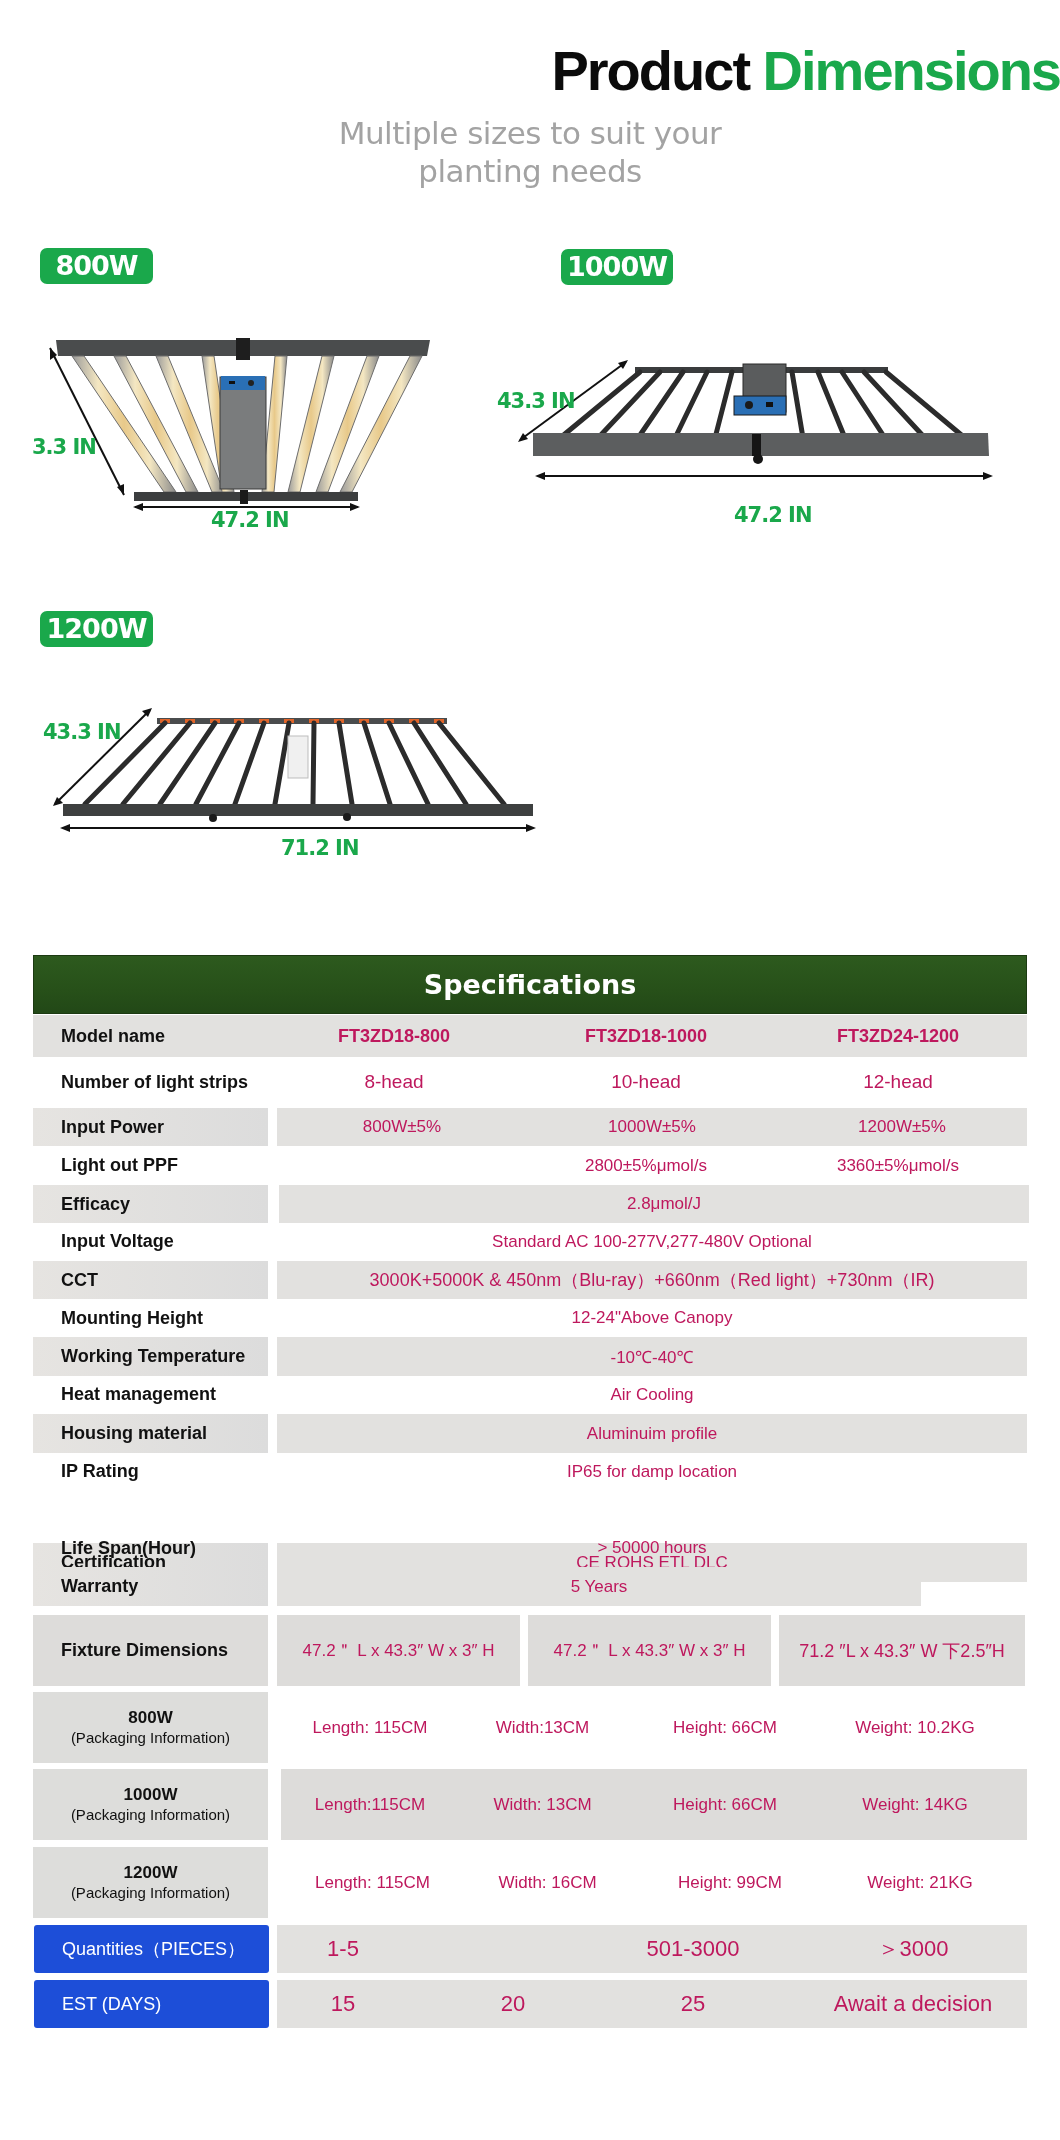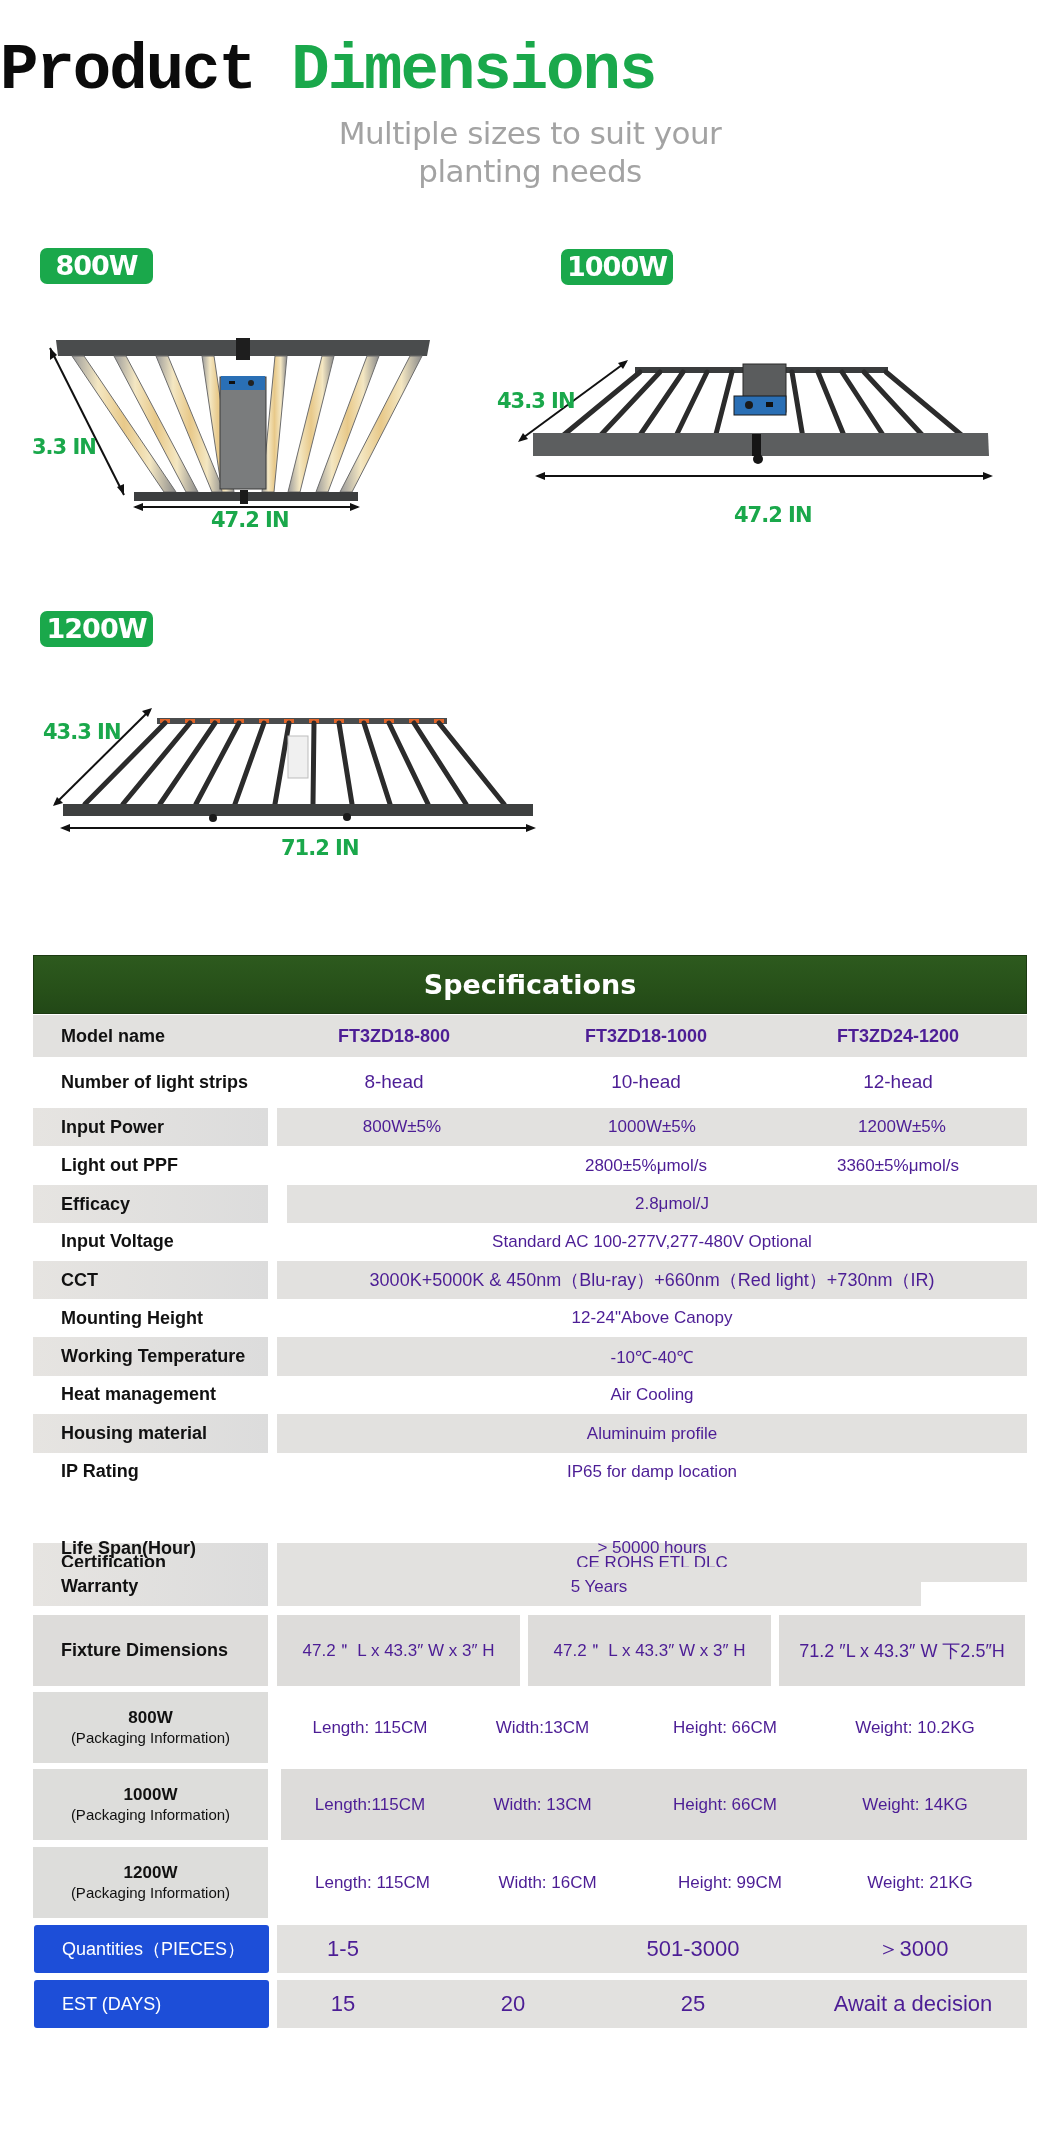--- a/index.html
+++ b/index.html
@@ -1,35 +1,35 @@
 <!DOCTYPE html>
 <html><head>
 <meta charset="utf-8">
 <style>
   * { margin:0; padding:0; box-sizing:border-box; }
   html, body { width:1060px; height:2140px; background:#ffffff; overflow:hidden; }
   body { position:relative; font-family:"Liberation Sans", sans-serif; color:#111; }
   .abs { position:absolute; }
 
   
-  .title { left:0; top:36px; width:1060px; text-align:left; font-family:Liberation Mono, monospace; font-weight:bold; font-size:64px; letter-spacing:-2px; line-height:70px; }
+  .title { left:0; top:36px; width:1060px; text-align:right; font-family:Liberation Sans, sans-serif; font-weight:bold; font-size:56px; letter-spacing:-2px; line-height:70px; }
   .title .t1 { color:#0b0b0b; }
   .title .t2 { color:#1aa84b; }
   .subtitle { left:0; top:114px; width:1060px; text-align:center; font-family:"DejaVu Sans", sans-serif; color:#a3a3a3; font-size:31px; line-height:38px; font-weight:normal; letter-spacing:-0.5px; }
 
   
   .badge { background:#1aa84b; color:#fff; border-radius:7px; font-family:"DejaVu Sans", sans-serif; font-weight:bold; font-size:27px; letter-spacing:-1px; text-align:center; line-height:36px; height:36px; }
 
   .dimlabel { color:#1aa84b; font-family:"DejaVu Sans", sans-serif; font-weight:bold; font-size:21px; letter-spacing:-1px; white-space:nowrap; }
 
   
   .spec-head { left:33px; top:955px; width:994px; height:59px; background:linear-gradient(180deg,#2d5a1e 0%,#275019 60%,#224817 100%); border:1px solid #1c3a12; color:#fff; font-family:"DejaVu Sans", sans-serif; font-weight:bold; font-size:27px; text-align:center; line-height:57px; }
   .row { left:33px; width:994px; }
   .lab { position:absolute; left:0; top:0; height:100%; width:235px; padding-left:28px; display:flex; align-items:center; font-weight:bold; font-size:18px; color:#111; font-family:"Liberation Sans", sans-serif; }
-  .val { position:absolute; top:0; height:100%; display:flex; align-items:center; justify-content:center; font-size:17px; color:#4c1d95; font-family:"Liberation Sans", sans-serif; white-space:nowrap; }
+  .val { position:absolute; top:0; height:100%; display:flex; align-items:center; justify-content:center; font-size:17px; color:#be185d; font-family:"Liberation Sans", sans-serif; white-space:nowrap; }
   .shade { background:#e2e1df; }
   .shade2 { background:#dddcda; }
   .labshade { background:linear-gradient(90deg,#e6e4e1,#dcdcdc); }
   .model .val { font-weight:bold; font-size:18px; }
   .pkg-lab { position:absolute; left:0; top:0; height:100%; width:235px; background:#dddddb; display:flex; flex-direction:column; align-items:center; justify-content:center; text-align:center; }
   .pkg-lab .w { font-weight:bold; font-size:17px; line-height:20px; }
   .pkg-lab .s { font-size:15px; line-height:19px; }
   .green-lab { position:absolute; left:1px; top:0; height:100%; width:235px; background:#1d4ed8; color:#fff; border-radius:3px; display:flex; align-items:center; padding-left:28px; font-size:18px; font-family:"Liberation Sans", sans-serif; }
   .qty .val { font-size:22px; }
 </style>
@@ -202,21 +202,21 @@
 
 <div class="abs row" style="top:1146px;height:39px;">
   <div class="lab">Light out PPF</div>
   <div class="val" style="left:235px;width:252px;margin-top:44px;">2240±5%μmol/s</div>
   <div class="val" style="left:487px;width:252px;">2800±5%μmol/s</div>
   <div class="val" style="left:739px;width:252px;">3360±5%μmol/s</div>
 </div>
 
 <div class="abs row" style="top:1185px;height:38px;">
   <div class="lab labshade">Efficacy</div>
-  <div class="val shade" style="left:254px;width:750px;padding-left:20px;">2.8μmol/J</div>
+  <div class="val shade" style="left:246px;width:750px;padding-left:20px;">2.8μmol/J</div>
 </div>
 
 <div class="abs row" style="top:1223px;height:37px;">
   <div class="lab">Input Voltage</div>
   <div class="val" style="left:244px;width:750px;">Standard AC 100-277V,277-480V Optional</div>
 </div>
 
 <div class="abs row" style="top:1261px;height:38px;">
   <div class="lab labshade">CCT</div>
   <div class="val shade" style="left:244px;width:750px;font-size:18px;">3000K+5000K &amp; 450nm（Blu-ray）+660nm（Red light）+730nm（IR)</div>

